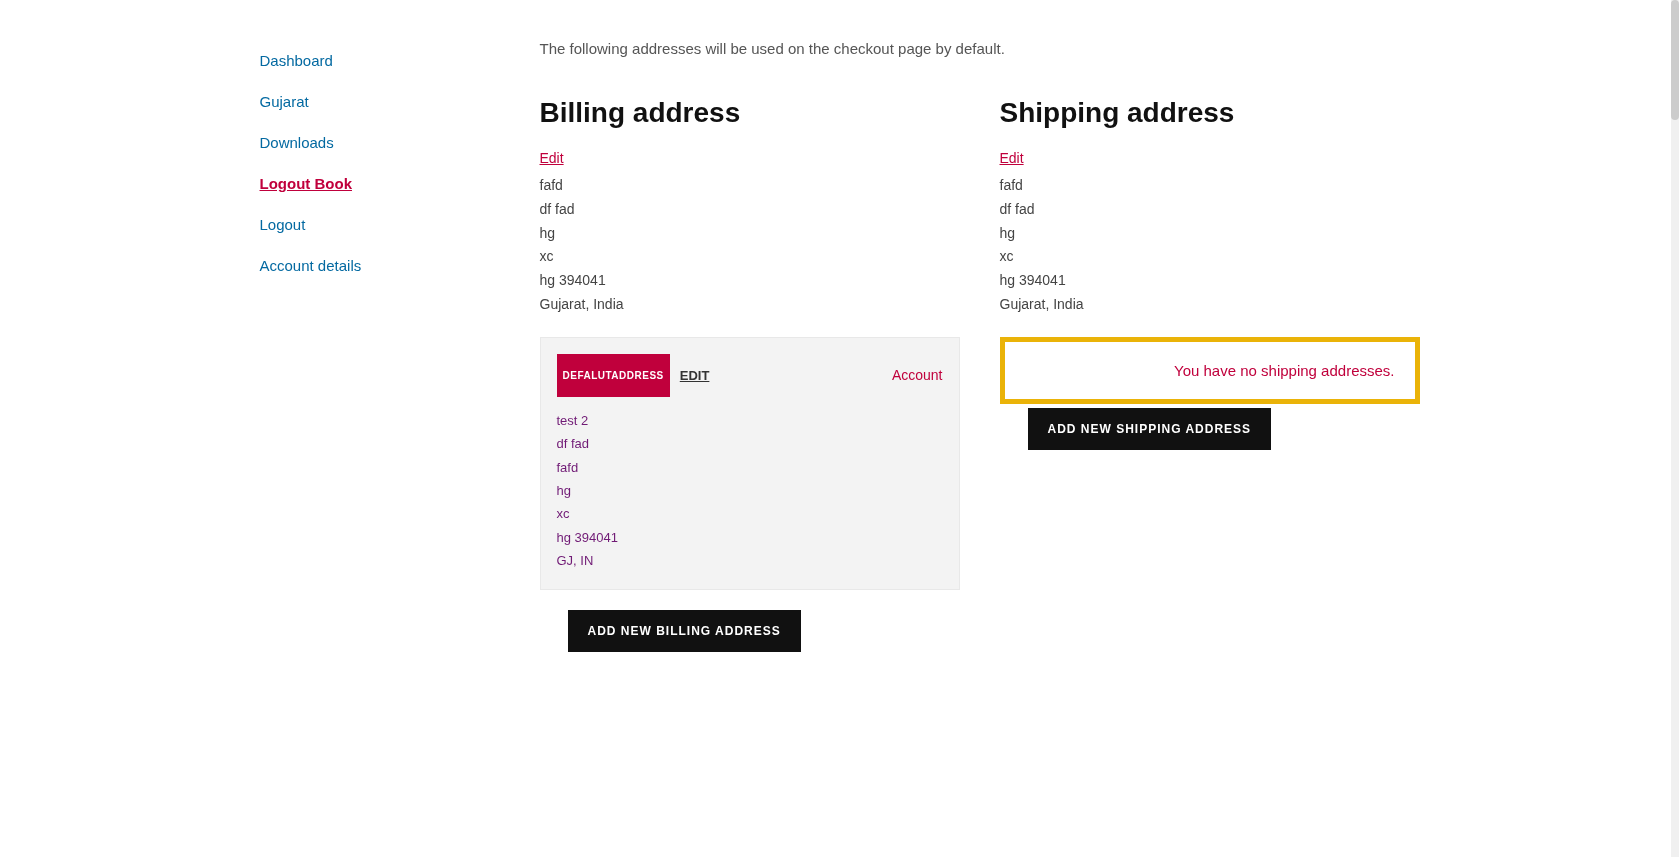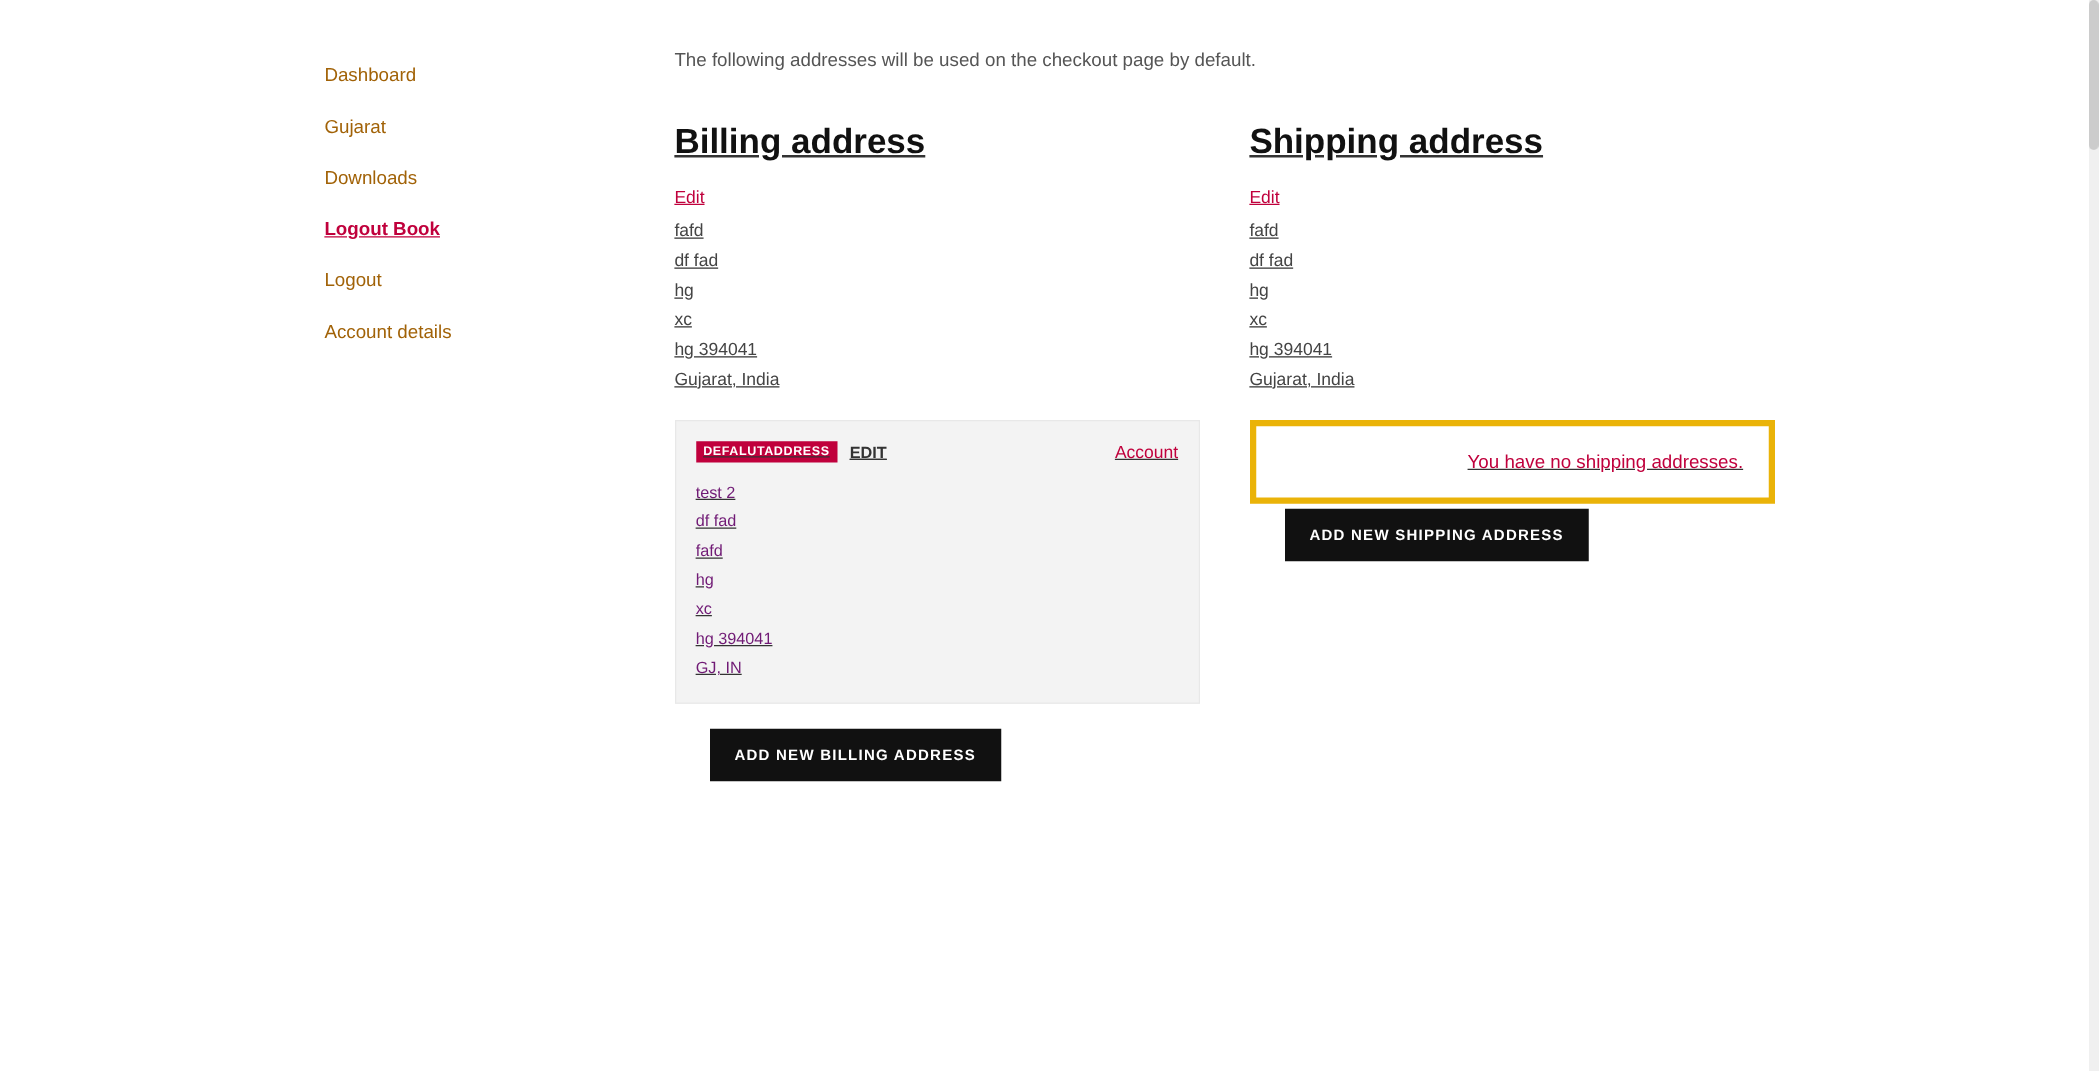--- a/index.html
+++ b/index.html
@@ -30,21 +30,21 @@
     }
 
     .sidebar-nav {
       display: flex;
       flex-direction: column;
       gap: 0;
     }
 
     .sidebar-item {
       padding: 12px 0;
-      color: #a16207;
+      color: #0369a1;
       font-size: 15px;
       cursor: pointer;
       text-decoration: none;
       display: block;
     }
 
     .sidebar-item.active {
       color: #c0003c;
       font-weight: 700;
       text-decoration: underline;
@@ -58,21 +58,20 @@
     .intro-text {
       color: #555;
       margin-bottom: 40px;
       font-size: 15px;
     }
 
     .address-columns {
       display: grid;
       grid-template-columns: 1fr 1fr;
       gap: 40px;
-      text-decoration: underline;
     }
 
     .address-section h2 {
       font-size: 28px;
       font-weight: 800;
       color: #111;
       margin-bottom: 20px;
     }
 
     .edit-link {
@@ -110,21 +109,21 @@
       display: flex;
       align-items: center;
       gap: 10px;
     }
 
     .default-badge {
       background: #c0003c;
       color: #fff;
       font-size: 10px;
       font-weight: 700;
-      padding: 3px 6px;
+      padding: 16px 6px;
       text-transform: uppercase;
       letter-spacing: 0.5px;
     }
 
     .edit-btn-small {
       font-size: 13px;
       font-weight: 700;
       color: #333;
       text-decoration: underline;
       cursor: pointer;

